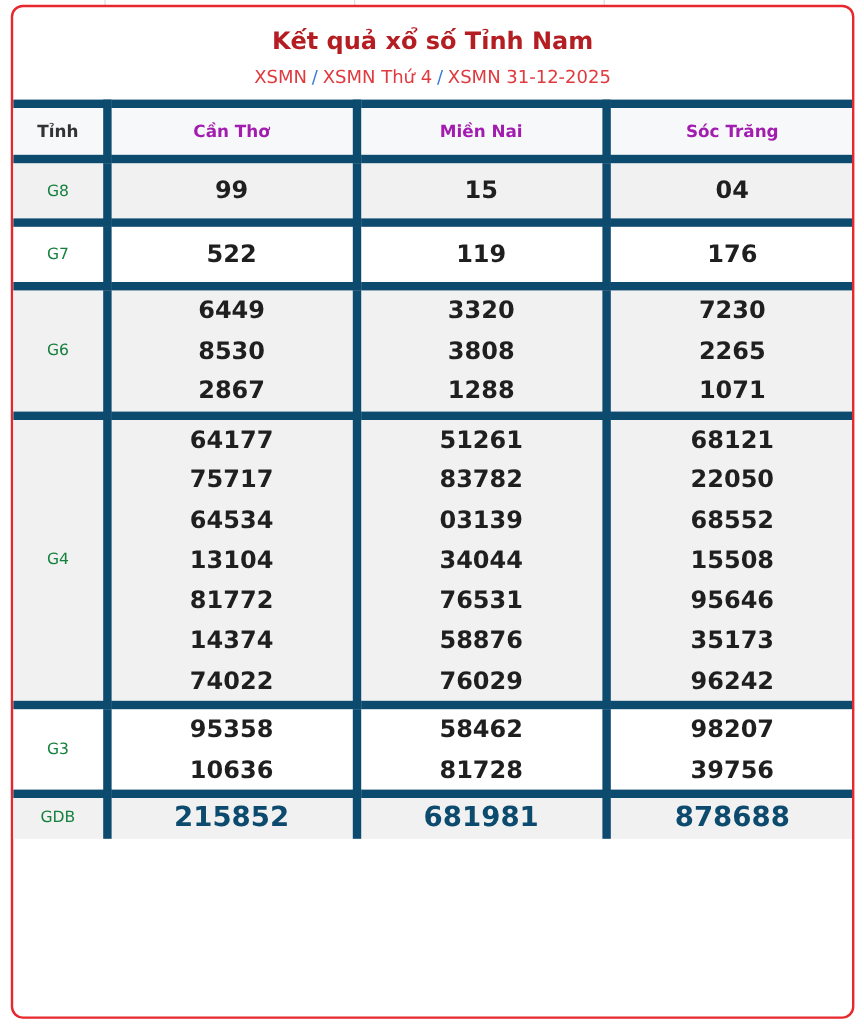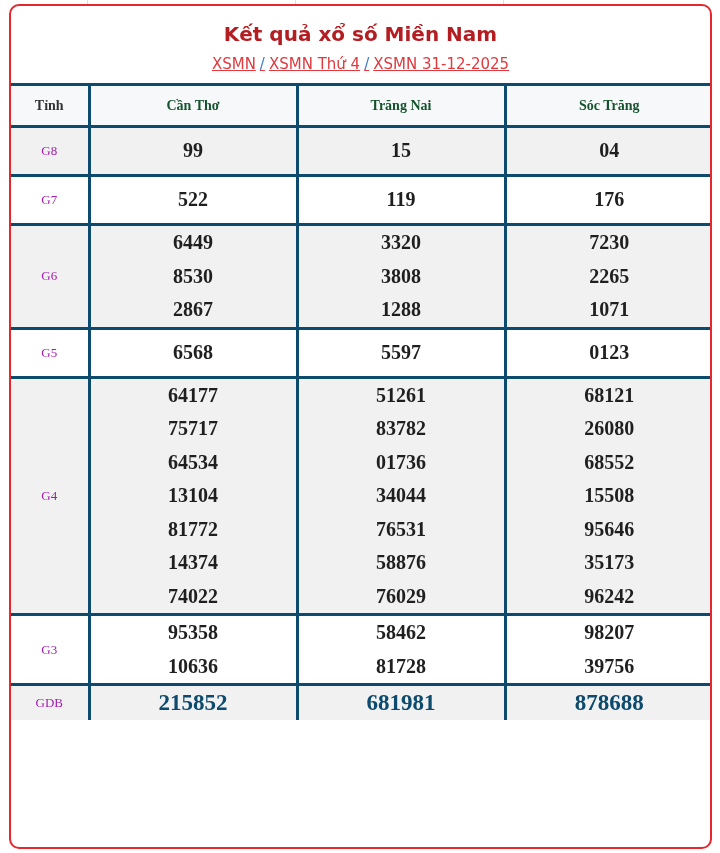--- a/index.html
+++ b/index.html
@@ -4,67 +4,67 @@
 <style>
   html, body { margin: 0; padding: 0; background: #ffffff; }
   body { width: 720px; height: 853px; position: relative; overflow: hidden;
          font-family: "DejaVu Sans", "Liberation Sans", sans-serif; }
   .top-grid { position: absolute; left: 0; top: 0; width: 720px; height: 5px; }
   .top-grid span { position: absolute; top: 0; width: 1px; height: 5px; background: #dcdcdc; }
   .card { position: absolute; left: 9px; top: 4px; width: 703px; height: 845px;
           border: 2px solid #e8272c; border-radius: 10px; background: #fff; overflow: hidden; box-sizing: border-box; }
   .head { height: 77px; text-align: center; }
   .title { padding-top: 15px; font-size: 20px; font-weight: bold; color: #b41d22; line-height: 26px; }
-  .crumbs { margin-top: 8px; font-size: 15px; line-height: 18px; color: #e0393e; text-decoration: underline; }
+  .crumbs { margin-top: 8px; font-size: 15px; line-height: 18px; color: #e0393e; }
   .crumbs .sep { color: #3a7bd5; margin: 0 4px; }
   .crumbs a { color: #e0393e; text-decoration: none; }
   table { border-collapse: collapse; width: 701px; table-layout: fixed; }
-  th, td { border: 3px solid #0c4a6e; text-align: center; padding: 0; font-family: Liberation Serif, serif; }
+  th, td { border: 7px solid #0c4a6e; text-align: center; padding: 0; }
   tr > *:first-child { border-left: none; }
   tr > *:last-child { border-right: none; }
   th { height: 39px; background: #f7f8f9; font-size: 14px; font-weight: bold; }
   th.tinh { color: #333; }
-  th.prov { color: #14532d; }
-  td.label { font-size: 13px; color: #a21caf; }
+  th.prov { color: #a21caf; }
+  td.label { font-size: 13px; color: #15803d; }
   td.nums { font-size: 20px; font-weight: bold; color: #1f1f1f; text-align: center; }
   td.nums div { line-height: 33.5px; }
   tr.shade td { background: #f1f1f1; }
   tr.row1 td { height: 46px; }
   tr.gdb td.nums { color: #0c4a6e; font-size: 23px; }
   tr.gdb td { height: 29px; border-bottom: none; }
 </style>
 </head>
 <body>
 
 <div class="top-grid">
   <span style="left:87px"></span>
     <span style="left:295px"></span>
     <span style="left:503px"></span>
 </div>
 
 <div class="card">
   <div class="head">
-    <div class="title">Kết quả xổ số Miền Nam</div>
+    <div class="title">Kết quả xổ số Tỉnh Nam</div>
     <div class="crumbs">
       <a href="#">XSMN</a><span class="sep">/</span><a href="#">XSMN Thứ 4</a><span class="sep">/</span><a href="#">XSMN 31-12-2025</a>
     </div>
   </div>
 
   <table>
     <colgroup>
         <col style="width:78px">
         <col style="width:208px">
         <col style="width:208px">
         <col style="width:207px">
       </colgroup>
     <thead>
       <tr>
         <th class="tinh">Tỉnh</th>
         <th class="prov">Cần Thơ</th>
-        <th class="prov">Trăng Nai</th>
+        <th class="prov">Miền Nai</th>
         <th class="prov">Sóc Trăng</th>
       </tr>
     </thead>
     <tbody id="tbody">
         <tr class="shade row1">
           <td class="label">G8</td>
           <td class="nums">
             <div>99</div>
           </td>
           <td class="nums">
@@ -97,55 +97,43 @@
             <div>3320</div>
             <div>3808</div>
             <div>1288</div>
           </td>
           <td class="nums">
             <div>7230</div>
             <div>2265</div>
             <div>1071</div>
           </td>
         </tr>
-        <tr class="row1">
-          <td class="label">G5</td>
-          <td class="nums">
-            <div>6568</div>
-          </td>
-          <td class="nums">
-            <div>5597</div>
-          </td>
-          <td class="nums">
-            <div>0123</div>
-          </td>
-        </tr>
         <tr class="shade">
           <td class="label">G4</td>
           <td class="nums">
             <div>64177</div>
             <div>75717</div>
             <div>64534</div>
             <div>13104</div>
             <div>81772</div>
             <div>14374</div>
             <div>74022</div>
           </td>
           <td class="nums">
             <div>51261</div>
             <div>83782</div>
-            <div>01736</div>
+            <div>03139</div>
             <div>34044</div>
             <div>76531</div>
             <div>58876</div>
             <div>76029</div>
           </td>
           <td class="nums">
             <div>68121</div>
-            <div>26080</div>
+            <div>22050</div>
             <div>68552</div>
             <div>15508</div>
             <div>95646</div>
             <div>35173</div>
             <div>96242</div>
           </td>
         </tr>
         <tr class="">
           <td class="label">G3</td>
           <td class="nums">

